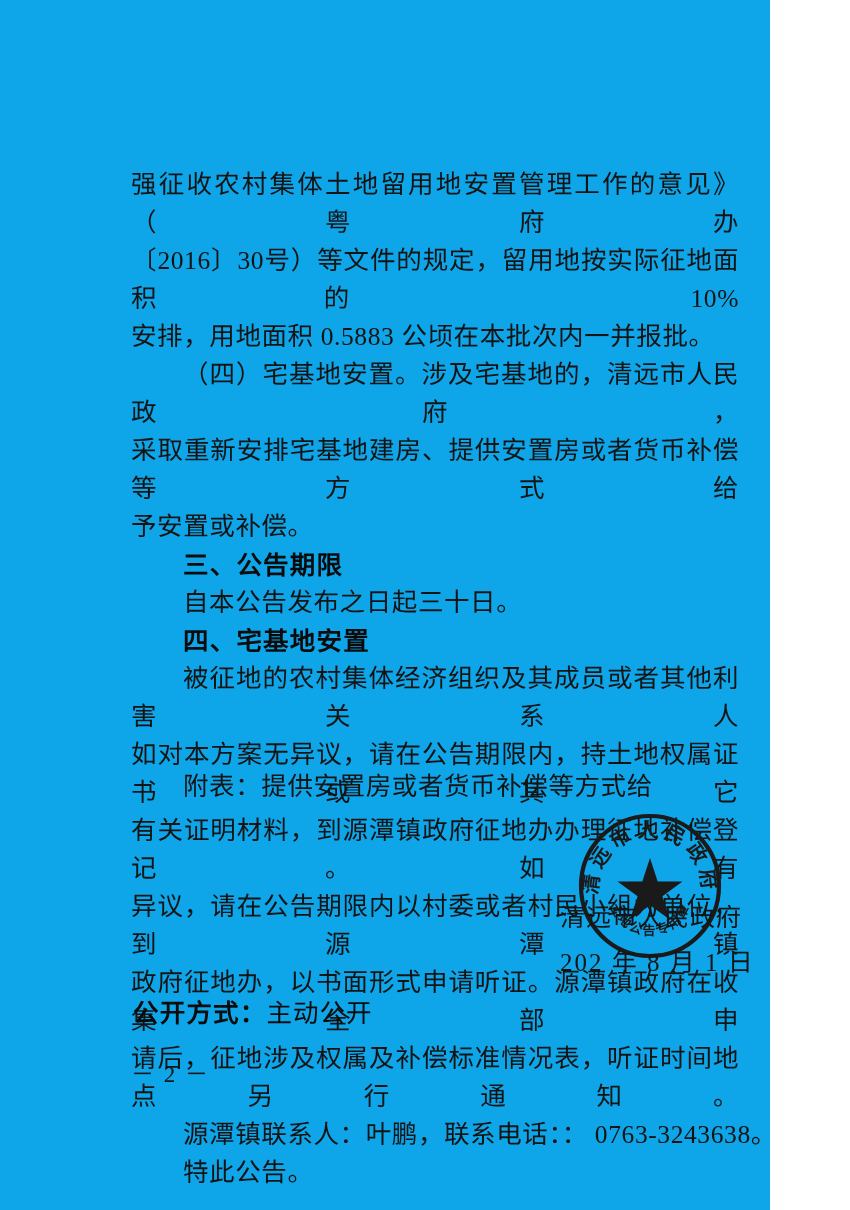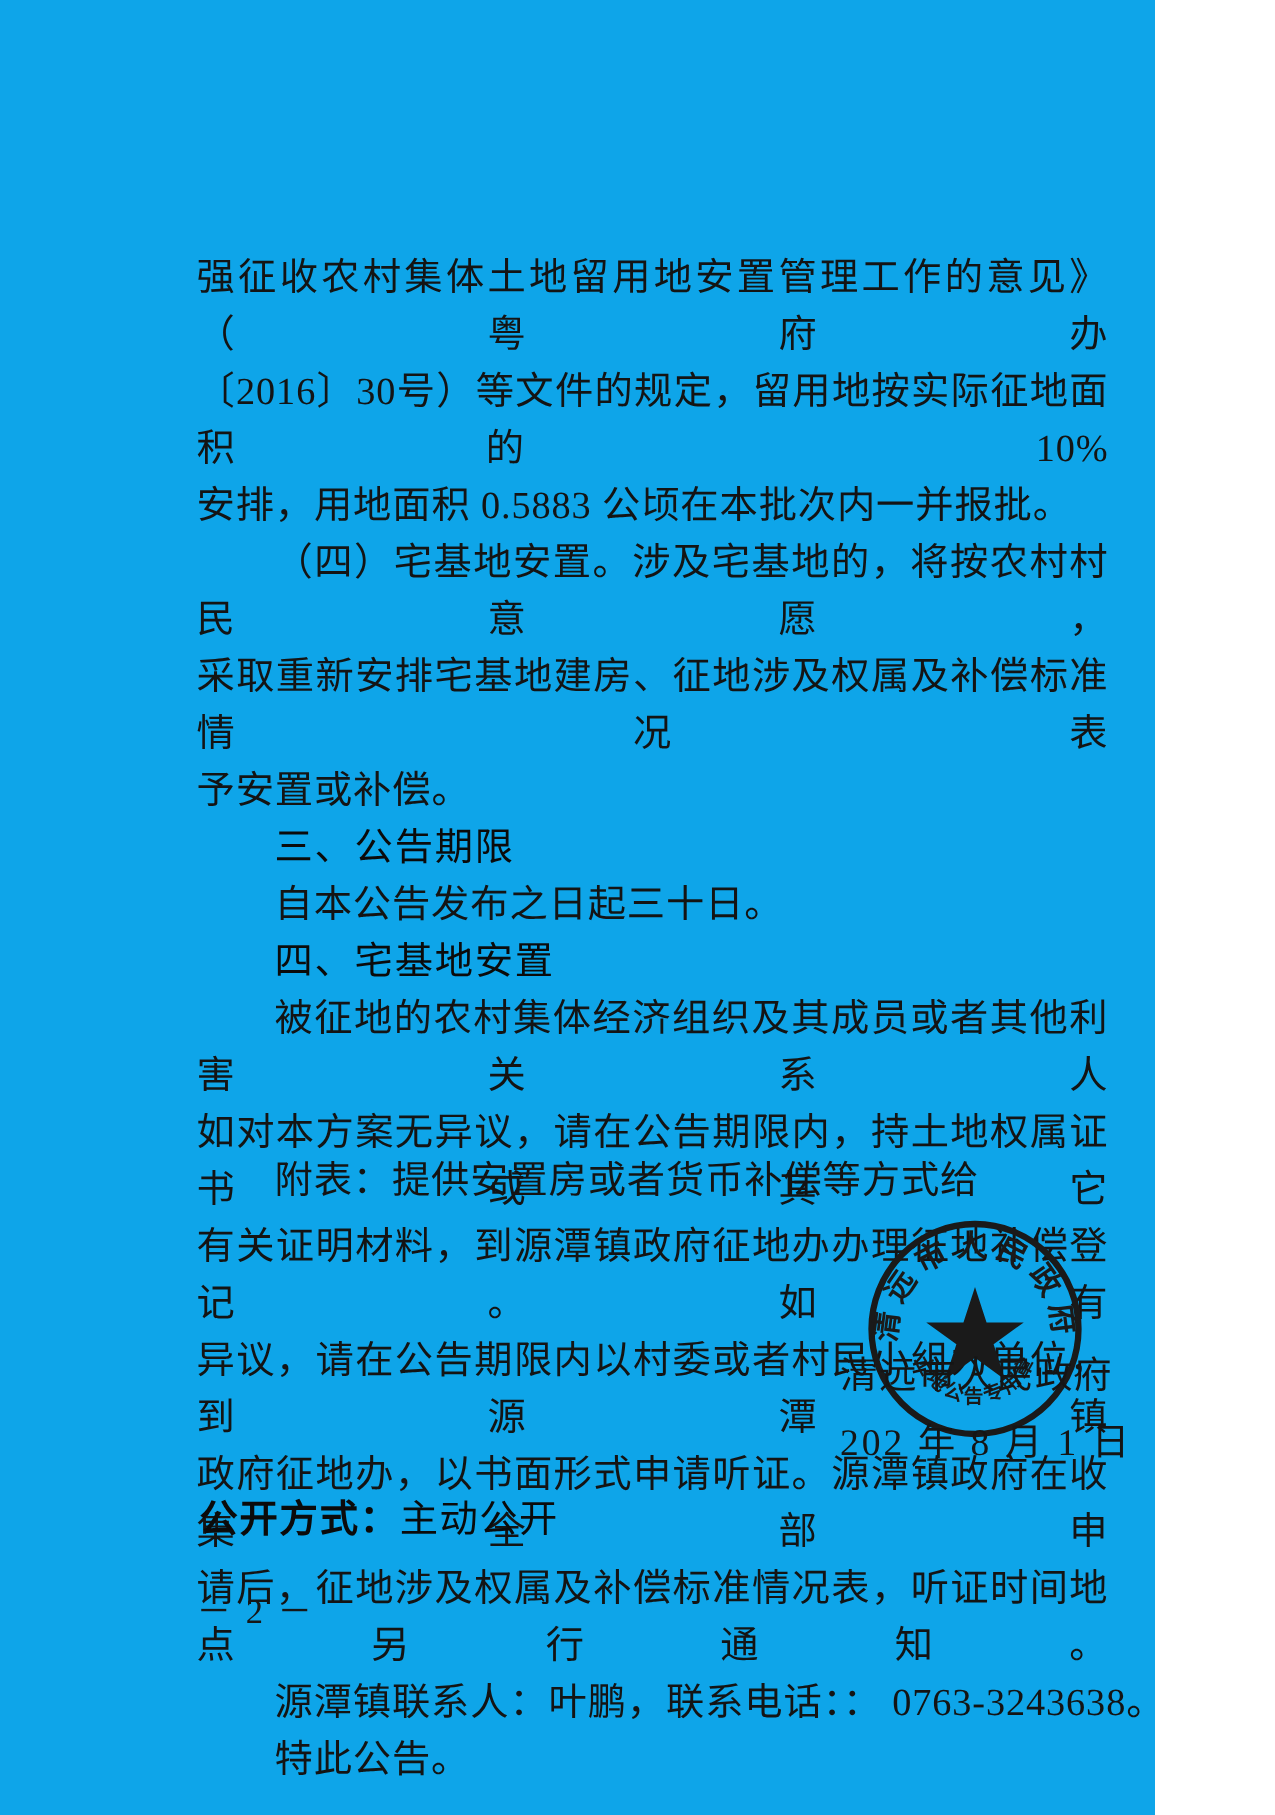--- a/index.html
+++ b/index.html
@@ -44,21 +44,21 @@
     word-break: break-all;
   }
 
   .line.indent2 {
     text-indent: 52px;
   }
 
   
   .heading {
     font-family: "Liberation Sans", "DejaVu Sans", sans-serif;
-    font-weight: normal;
+    font-weight: bold;
     font-size: 25.5px;
     line-height: 38px;
     letter-spacing: 1.2px;
     text-indent: 52px;
     color: #0b0b0b;
     white-space: pre;
   }
 
   
   .attachment {
@@ -156,22 +156,22 @@
 <body>
 
 <div class="page">
 
   <div class="body-block">
 
     <div class="line just">强征收农村集体土地留用地安置管理工作的意见》（粤府办</div>
     <div class="line just">〔2016〕30号）等文件的规定，留用地按实际征地面积的 10%</div>
     <div class="line">安排，用地面积 0.5883 公顷在本批次内一并报批。</div>
 
-    <div class="line just indent2">（四）宅基地安置。涉及宅基地的，将按农村村民意愿，</div>
-    <div class="line just">采取重新安排宅基地建房、征地涉及权属及补偿标准情况表</div>
+    <div class="line just indent2">（四）宅基地安置。涉及宅基地的，清远市人民政府，</div>
+    <div class="line just">采取重新安排宅基地建房、提供安置房或者货币补偿等方式给</div>
     <div class="line">予安置或补偿。</div>
 
     <div class="heading">三、公告期限</div>
     <div class="line indent2">自本公告发布之日起三十日。</div>
 
     <div class="heading">四、宅基地安置</div>
     <div class="line just indent2">被征地的农村集体经济组织及其成员或者其他利害关系人</div>
     <div class="line just">如对本方案无异议，请在公告期限内，持土地权属证书或其它</div>
     <div class="line just">有关证明材料，到源潭镇政府征地办办理征地补偿登记。如有</div>
     <div class="line just">异议，请在公告期限内以村委或者村民小组为单位，到源潭镇</div>

